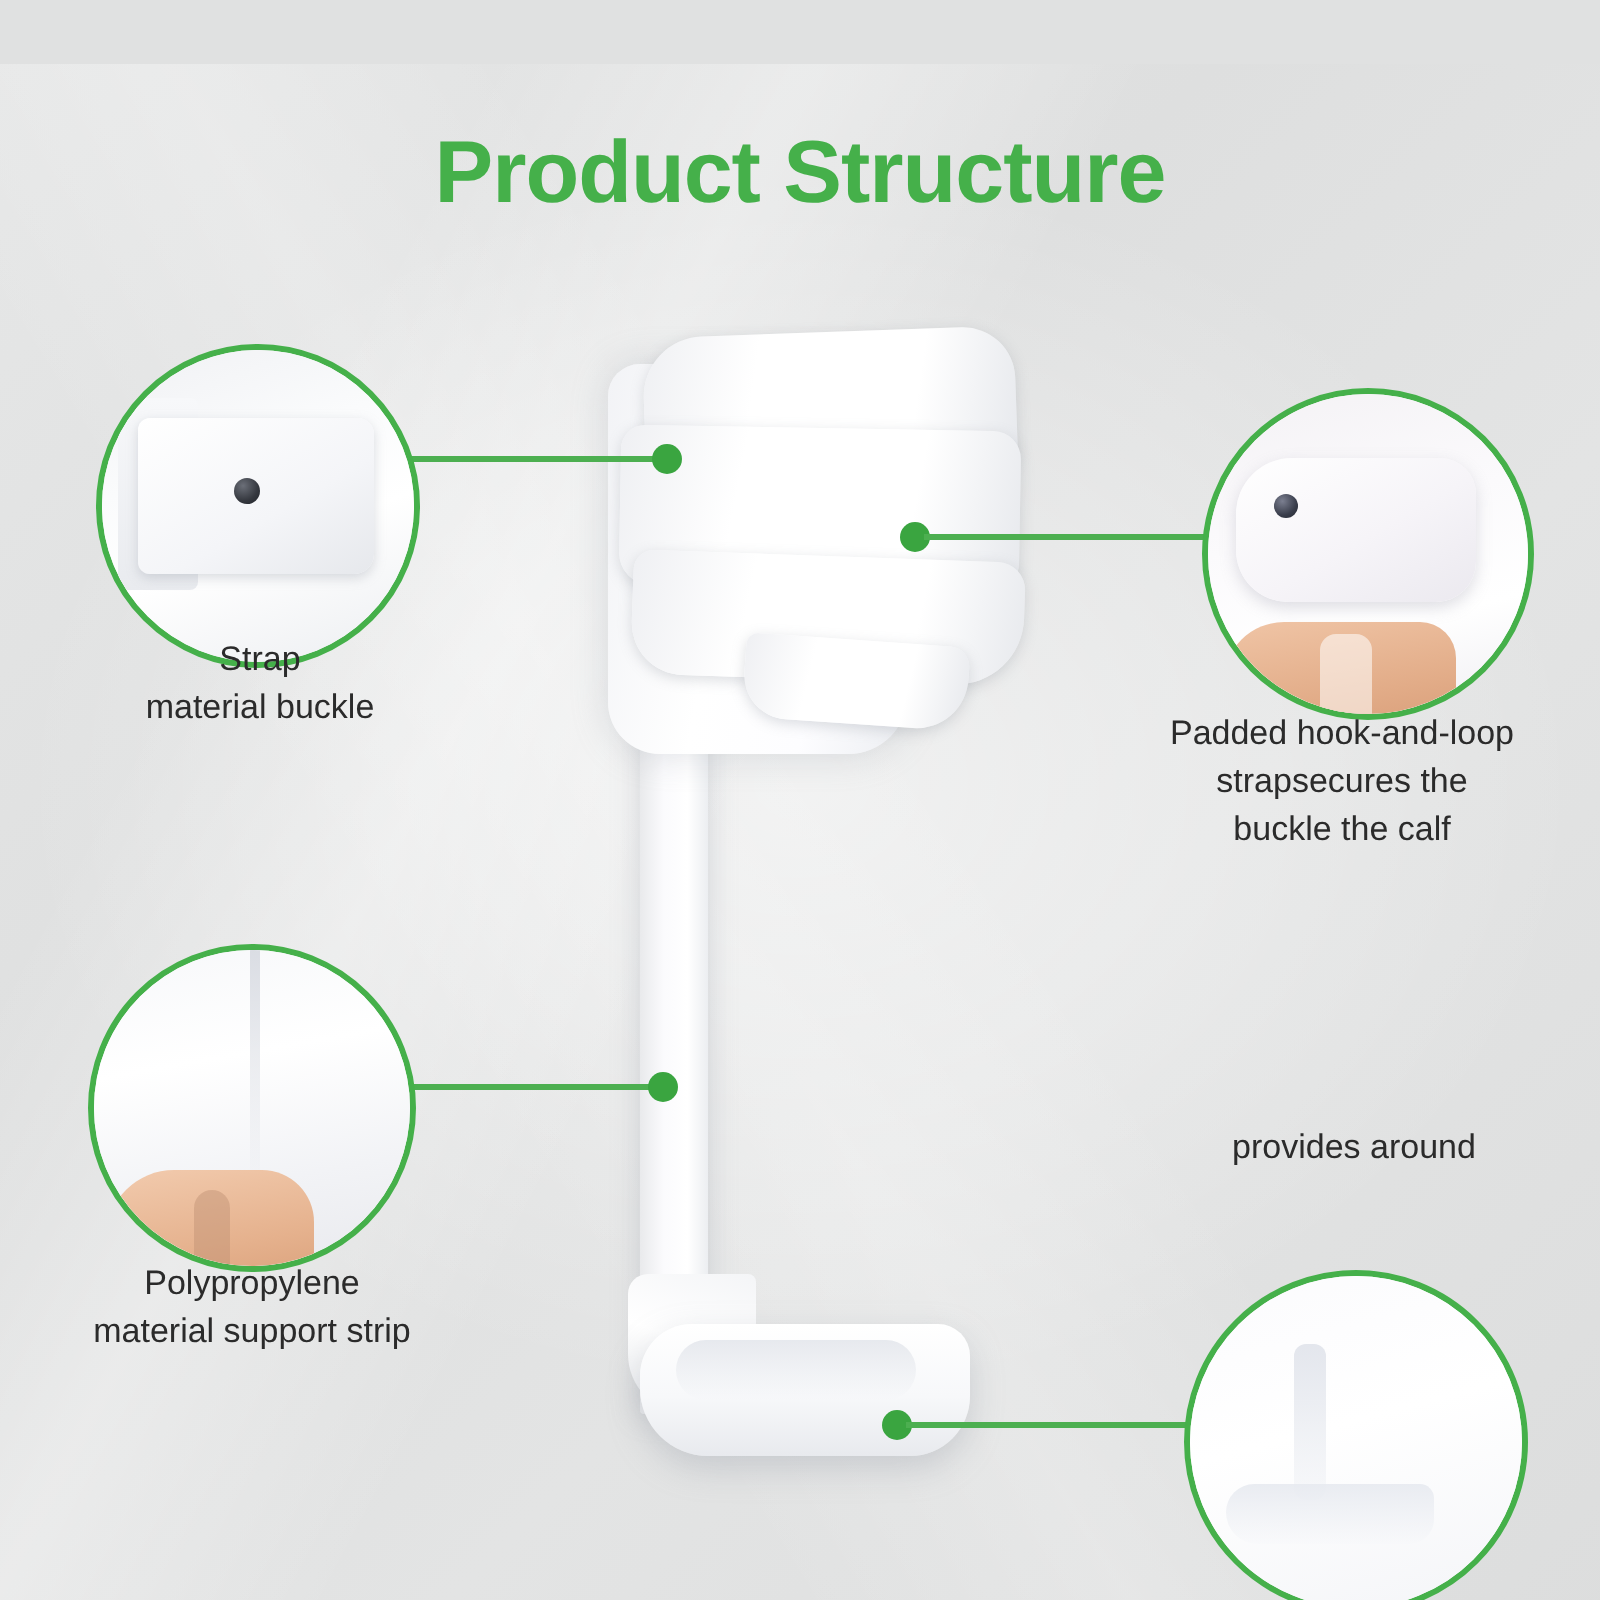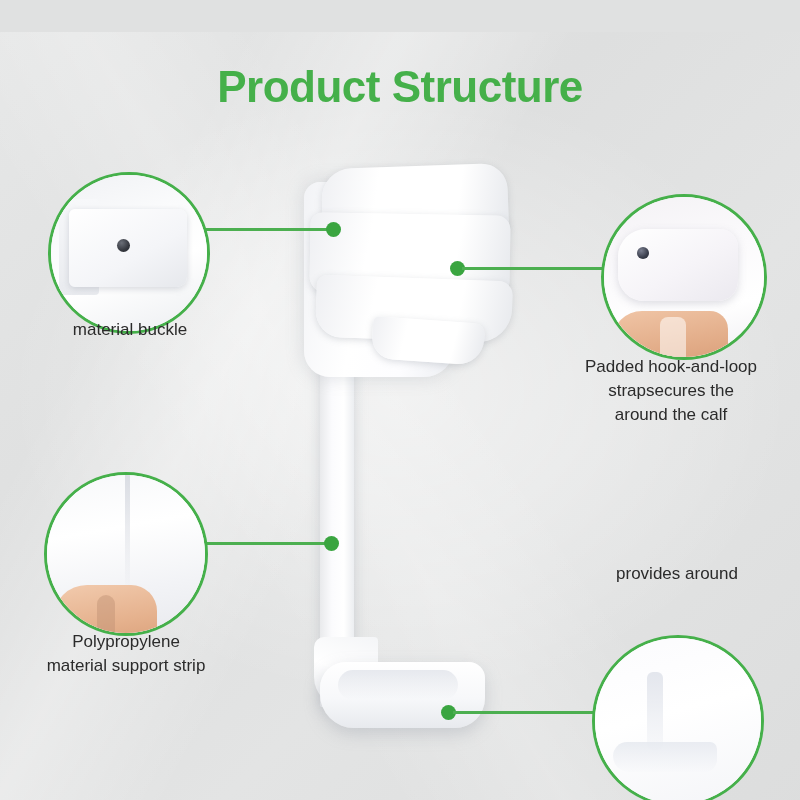--- a/index.html
+++ b/index.html
@@ -330,35 +330,36 @@
   <div class="connector-line" style="left:453px; top:679px; width:148px;"></div>
 
   <div class="callout c-tl">
     <div class="photo ph-buckle">
       <div class="buckle-fold"></div>
       <div class="buckle-plate"></div>
       <div class="buckle-rivet"></div>
     </div>
   </div>
   <div class="caption cap-tl">
+    <div>Strap</div>
     <div>material buckle</div>
   </div>
 
   <div class="callout c-tr">
     <div class="photo ph-padded">
       <div class="pad-body"></div>
       <div class="pad-rivet"></div>
       <div class="pad-strip"></div>
       <div class="pad-hand"></div>
     </div>
   </div>
   <div class="caption cap-tr">
     <div>Padded hook-and-loop</div>
     <div>strapsecures the</div>
-    <div>around the calf</div>
+    <div>buckle the calf</div>
   </div>
 
   <div class="callout c-bl">
     <div class="photo ph-poly">
       <div class="poly-seam"></div>
       <div class="poly-hand"></div>
     </div>
   </div>
   <div class="caption cap-bl">
     <div>Polypropylene</div>

